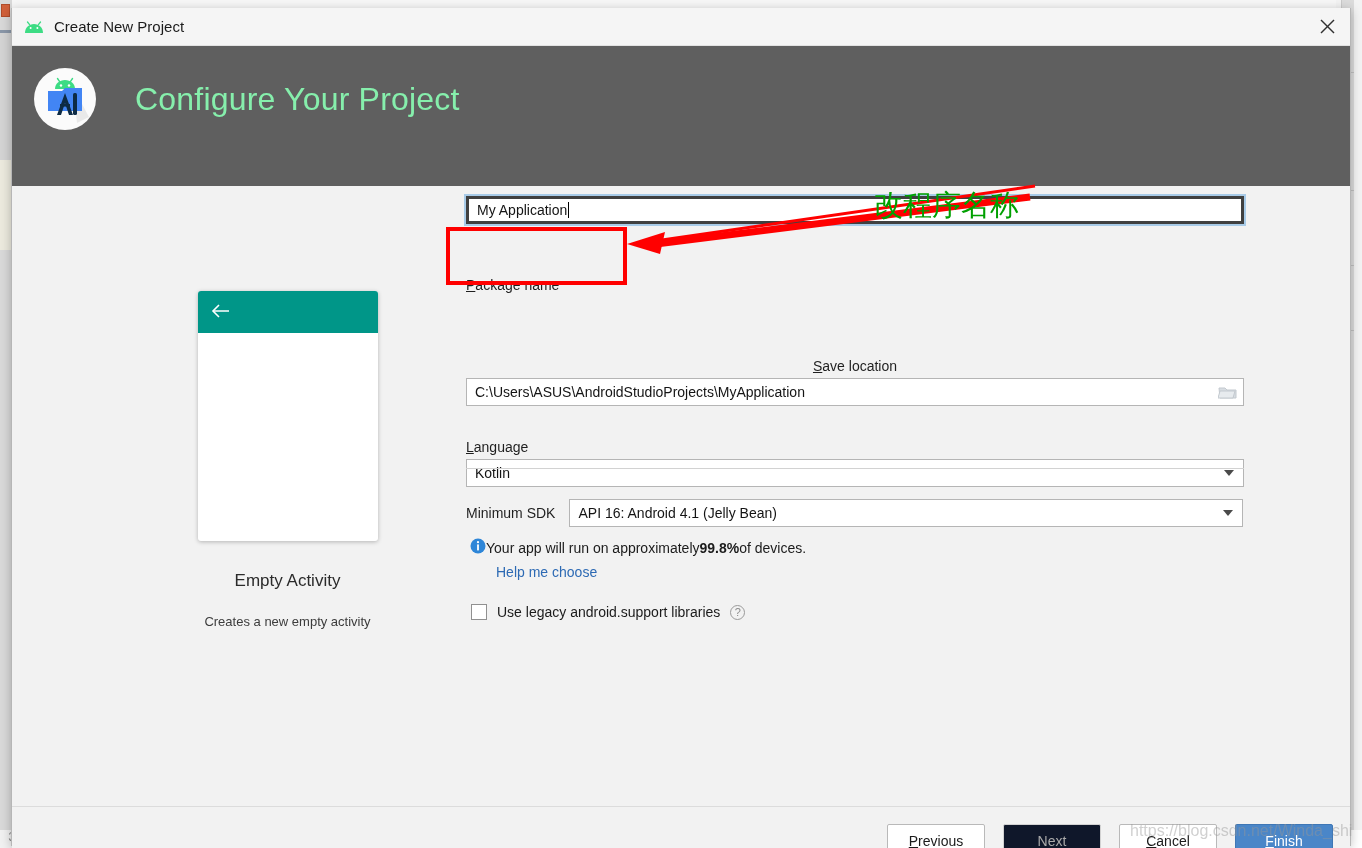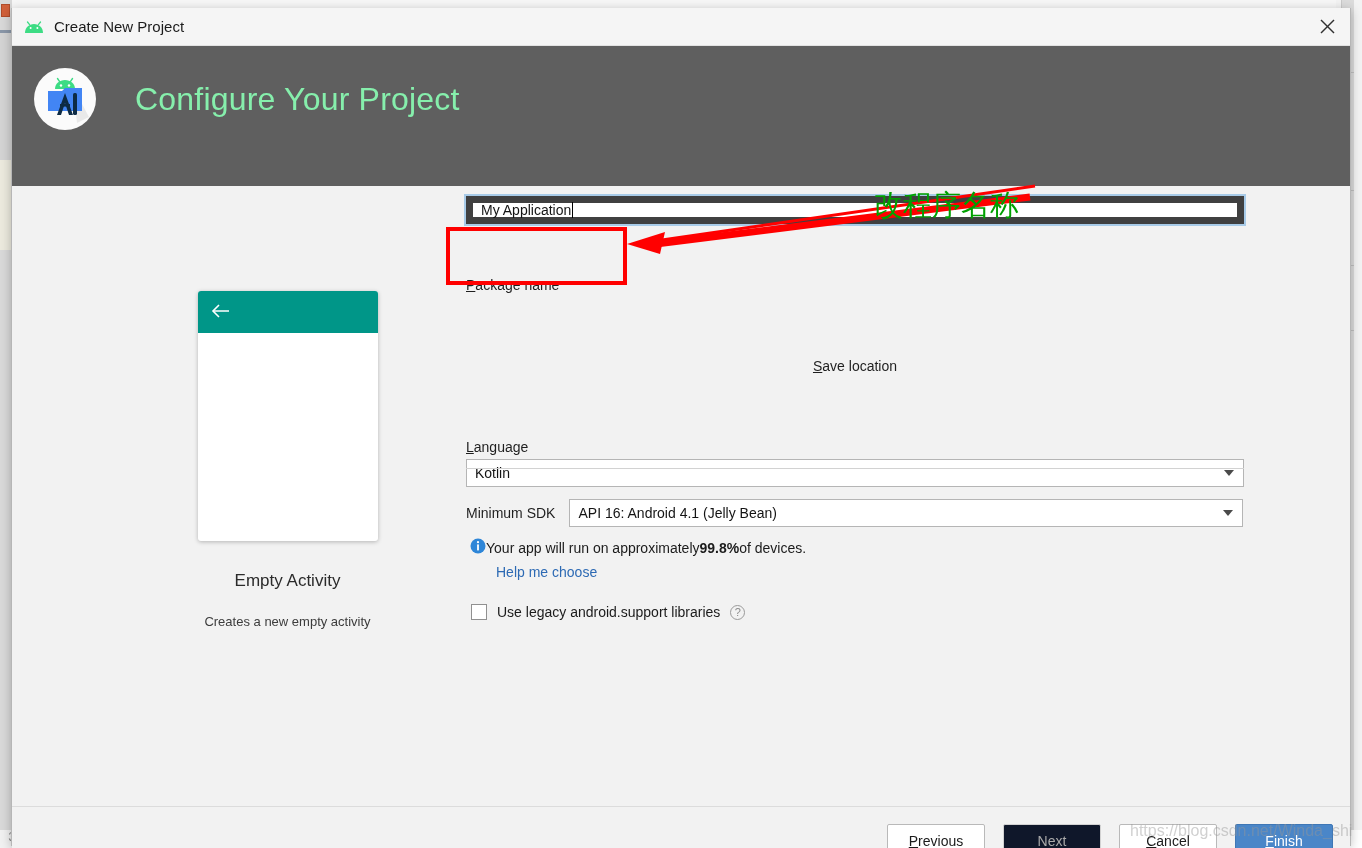--- a/index.html
+++ b/index.html
@@ -175,21 +175,21 @@
   .textbox {
     height: 28px;
     background: #ffffff;
     border: 1px solid #b5b5b5;
     display: flex; align-items: center;
     font-size: 14px; color: #141414;
     padding: 0 8px;
     position: relative;
   }
   .textbox.focused {
-    border: 7px solid #404040;
+    border: 3px solid #404040;
     box-shadow: 0 0 0 2px #a8cbe8;
   }
   #name-caret {
     display: inline-block;
     width: 1px; height: 16px; background: #000;
     margin-left: 1px; vertical-align: middle;
   }
   #save-folder-btn {
     position: absolute; right: 2px; top: 2px;
     width: 28px; height: 22px;
@@ -396,20 +396,29 @@
             <span id="name-caret"></span>
         </div>
       </div>
 
       <div style="position:absolute; left:0; top:91px; width:778px;">
         <div class="field-label"><span class="mn">P</span>ackage name</div>
       </div>
 
       <div style="position:absolute; left:0; top:172px; width:778px;text-align:center;">
         <div class="field-label"><span class="mn">S</span>ave location</div>
+        <div class="textbox">
+          <span>C:\Users\ASUS\AndroidStudioProjects\MyApplication</span>
+          <span id="save-folder-btn">
+            <svg width="19" height="15" viewBox="0 0 19 15">
+              <path d="M1 3 h6 l2 2 h9 v8 h-16 z" fill="#d8dde2" stroke="#c3c9cf" stroke-width="1"></path>
+              <path d="M2 6 h15 l-2 7 h-15 z" fill="#e7ebee" stroke="#c3c9cf" stroke-width="1"></path>
+            </svg>
+          </span>
+        </div>
       </div>
 
       <div style="position:absolute; left:0; top:253px; width:778px;">
         <div class="field-label"><span class="mn">L</span>anguage</div>
         <div class="combo">
           <span>Kotlin</span>
           <span class="combo-arrow"></span>
         </div>
       </div>
 

